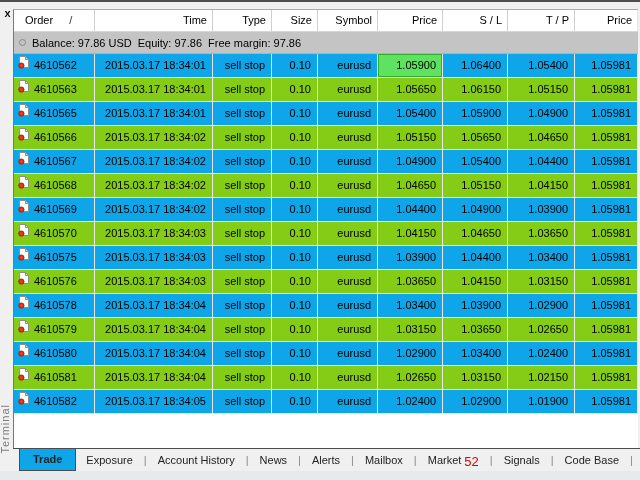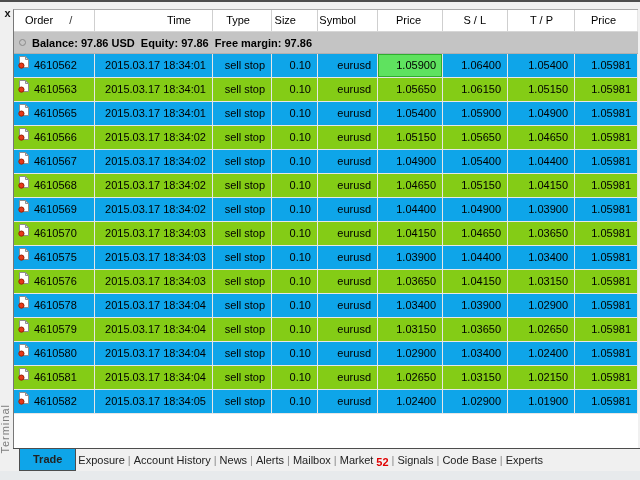--- a/index.html
+++ b/index.html
@@ -23,66 +23,66 @@
     color: #7d7d7d; font-size: 11px; letter-spacing: 1px;
   }
   
   .panel {
     position: absolute; left: 13px; top: 9px; width: 625px; height: 439px;
     background: #fff;
     border-left: 1px solid #777; border-top: 1px solid #aaa;
   }
   .hdr-row { display: flex; height: 22px; background: #fff; border-bottom: 1px solid #d6d6d6; }
   .hcell {
-    line-height: 21px; text-align: right; padding-right: 21px;
+    line-height: 21px; text-align: right; padding-right: 5px;
     border-right: 1px solid #cfcfcf; color: #000; overflow: hidden; white-space: nowrap;
   }
   .hcell.left { text-align: left; padding-left: 11px; }
   .sort { margin-left: 16px; color: #333; }
   
   .balance-row {
     display: flex; align-items: center; height: 22px;
     background: #c4c4c4; border-bottom: 1px solid #b0b0b0;
   }
   .bal-icon {
     width: 7px; height: 7px; border-radius: 50%;
     border: 1px solid #8a8a8a; margin: 0 6px 0 5px; flex: none;
   }
-  .balance-label { font-weight: bold; white-space: pre; }
+  .balance-label { font-weight: normal; white-space: pre; }
   
   .row { display: flex; height: 24px; background: #84cc16; border-bottom: 1px solid #e6e6e6; }
   .row.odd { background: #0ea5e9; }
   .cell {
     line-height: 23px; text-align: right; padding-right: 6px;
     border-right: 1px solid #e6e6e6; overflow: hidden; white-space: nowrap;
   }
   .cell.left { text-align: left; padding-right: 0; padding-left: 4px; display: flex; align-items: center; }
   .cell.left .ordnum { margin-left: 4px; }
   .doc-icon { flex: none; display: inline-block; width: 12px; height: 14px; }
   .c0 { width: 81px; } .c1 { width: 118px; } .c2 { width: 59px; }
   .c3 { width: 46px; } .c4 { width: 60px; } .c5 { width: 65px; }
   .c6 { width: 65px; } .c7 { width: 67px; } .c8 { width: 63px; border-right: 1px solid #e6e6e6; }
   
   .tabbar {
     position: absolute; left: 13px; right: 0; top: 448px; height: 23px;
     background: #f0f0f0; border-top: 1px solid #4d4d4d;
     display: flex; align-items: center;
   }
   .tab {
-    padding: 0 2px; height: 22px; line-height: 22px; color: #222;
+    padding: 0 10px; height: 22px; line-height: 22px; color: #222;
     white-space: nowrap; cursor: default;
   }
   .tab.active {
     background: #0ea5e9; font-weight: bold;
     border: 1px solid #4d4d4d; border-top: none;
     margin-top: -1px; height: 22px; line-height: 20px;
     margin-left: 6px; padding: 0 13px;
   }
   .tabsep { color: #8a8a8a; padding: 0 1px; }
-  .badge { font-size: 11px; margin-left: 3px; position: relative; top: 2px; font-weight: bold; }
+  .badge { font-size: 13px; margin-left: 3px; position: relative; top: 2px; font-weight: normal; }
   .bottom-strip {
     position: absolute; left: 0; right: 0; top: 471px; height: 9px;
     background: #e7eaec;
   }
 </style>
 </head>
 <body>
 
 <div class="top-edge"></div>
 

